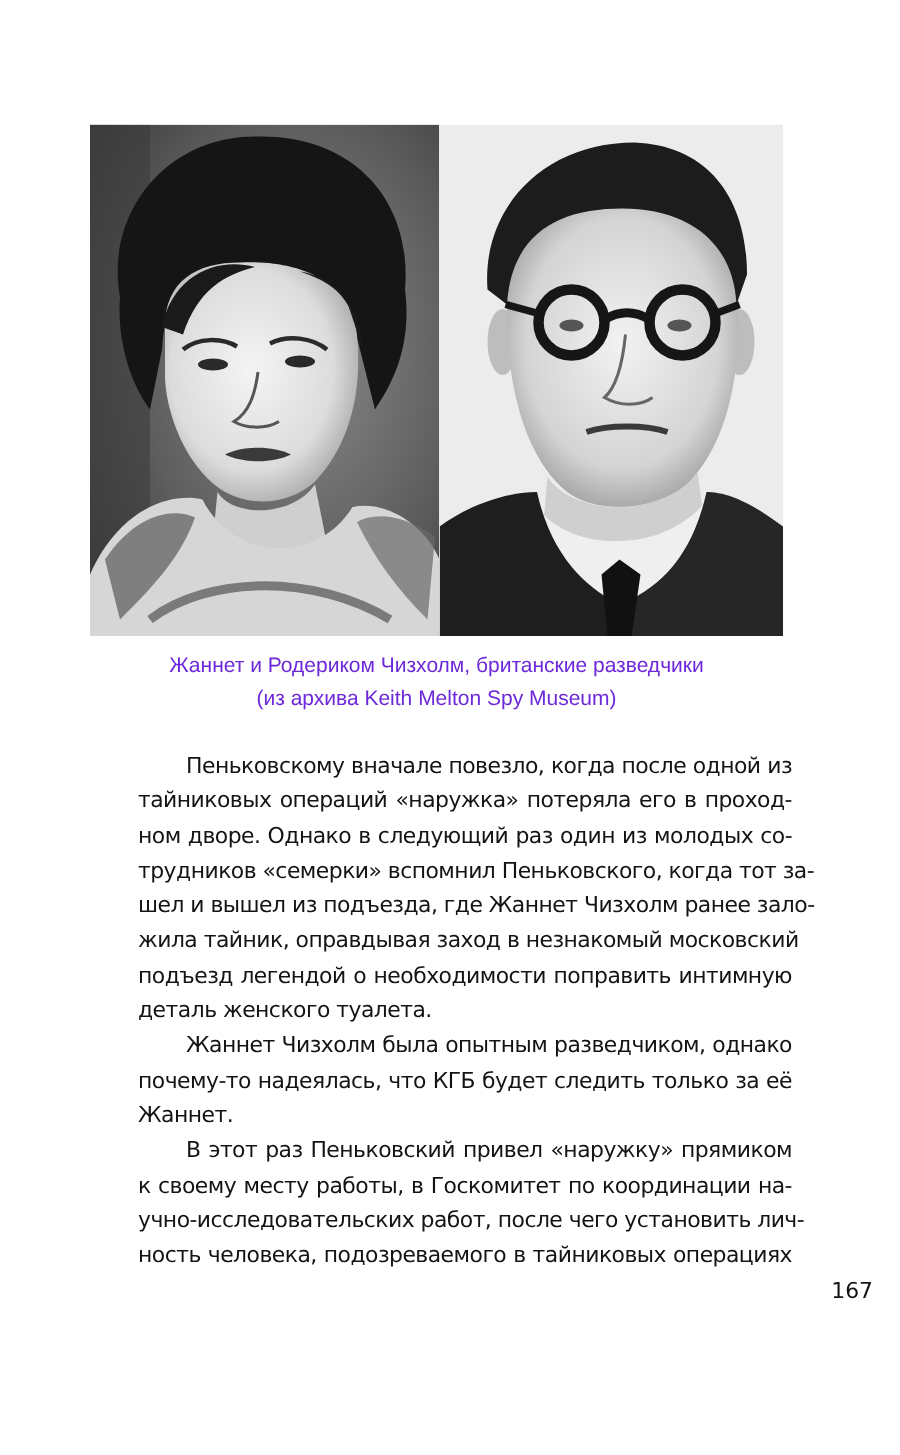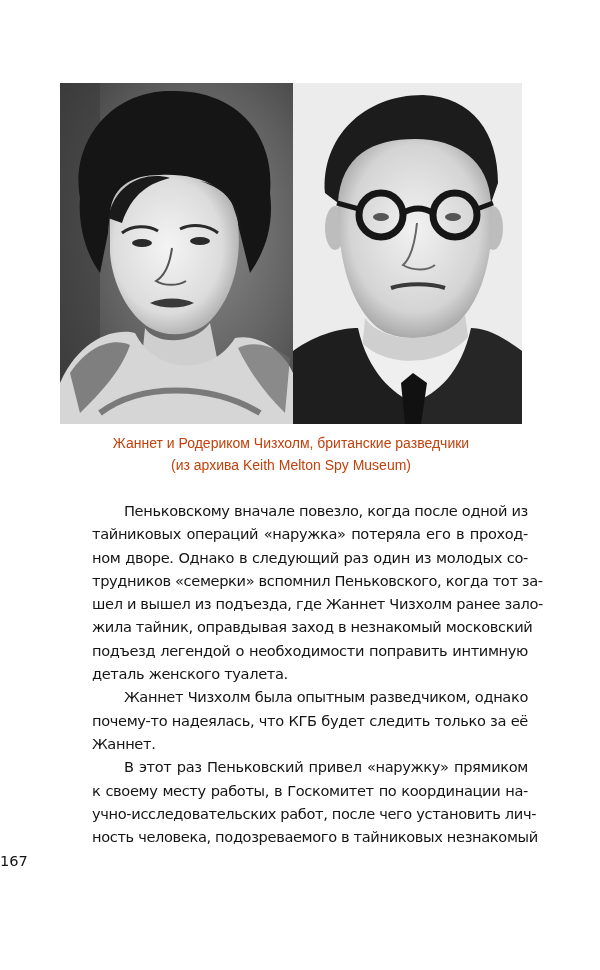--- a/index.html
+++ b/index.html
@@ -33,21 +33,21 @@
 
     .caption {
       position: absolute;
       left: 60px;
       top: 432px;
       width: 462px;
       text-align: center;
       font-family: "Liberation Sans", sans-serif;
       font-size: 14px;
       line-height: 22px;
-      color: #c2410c;
+      color: #6d28d9;
     }
     .caption span { display: block; }
 
     .body-text {
       position: absolute;
       left: 60px;
       top: 499px;
       width: 468px;
       font-family: "DejaVu Sans", sans-serif;
       font-size: 14.6px;
@@ -69,21 +69,21 @@
       overflow: visible;
     }
     .line.first { padding-left: 32px; }
     .line.last { text-align-last: left; }
 
     .page-number {
       position: absolute;
       left: 0;
       width: 582px;
       top: 852px;
-      text-align: left;
+      text-align: right;
       font-family: "DejaVu Sans", sans-serif;
       font-size: 14.6px;
       color: #141414;
     }
   </style>
 </head>
 <body>
 
 <div class="figure">
   <div class="photo photo-left">
@@ -190,17 +190,17 @@
   </div>
   <div class="para">
     <span class="line first">Жаннет Чизхолм была опытным разведчиком, однако</span>
     <span class="line">почему-то надеялась, что КГБ будет следить только за её</span>
     <span class="line last">Жаннет.</span>
   </div>
   <div class="para">
     <span class="line first">В этот раз Пеньковский привел «наружку» прямиком</span>
     <span class="line">к своему месту работы, в Госкомитет по координации на-</span>
     <span class="line">учно-исследовательских работ, после чего установить лич-</span>
-    <span class="line">ность человека, подозреваемого в тайниковых незнакомый</span>
+    <span class="line">ность человека, подозреваемого в тайниковых операциях</span>
   </div>
 </div>
 
 <div class="page-number">167</div>
 
 </body></html>

